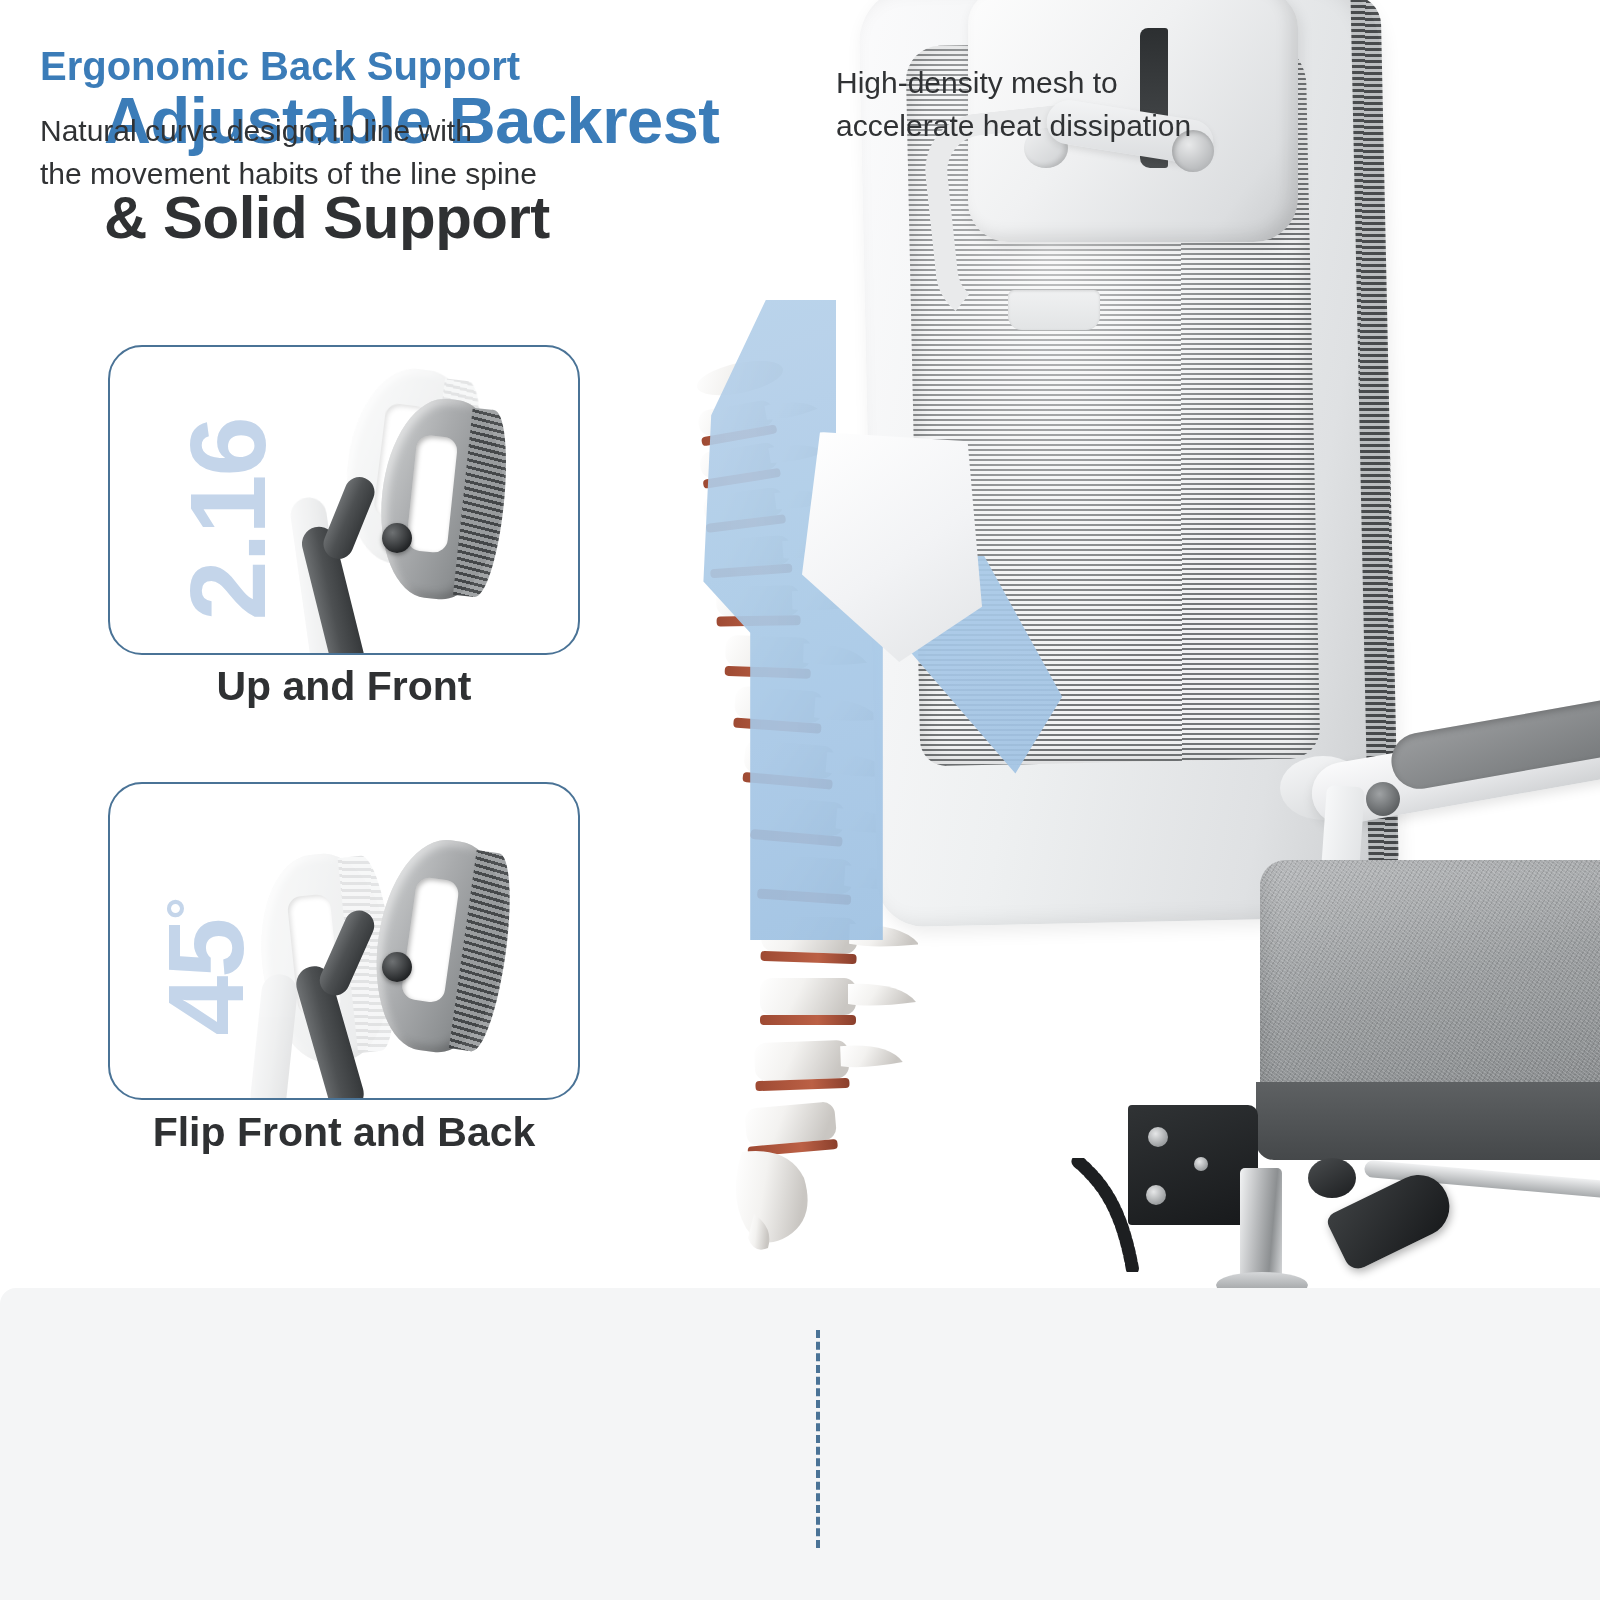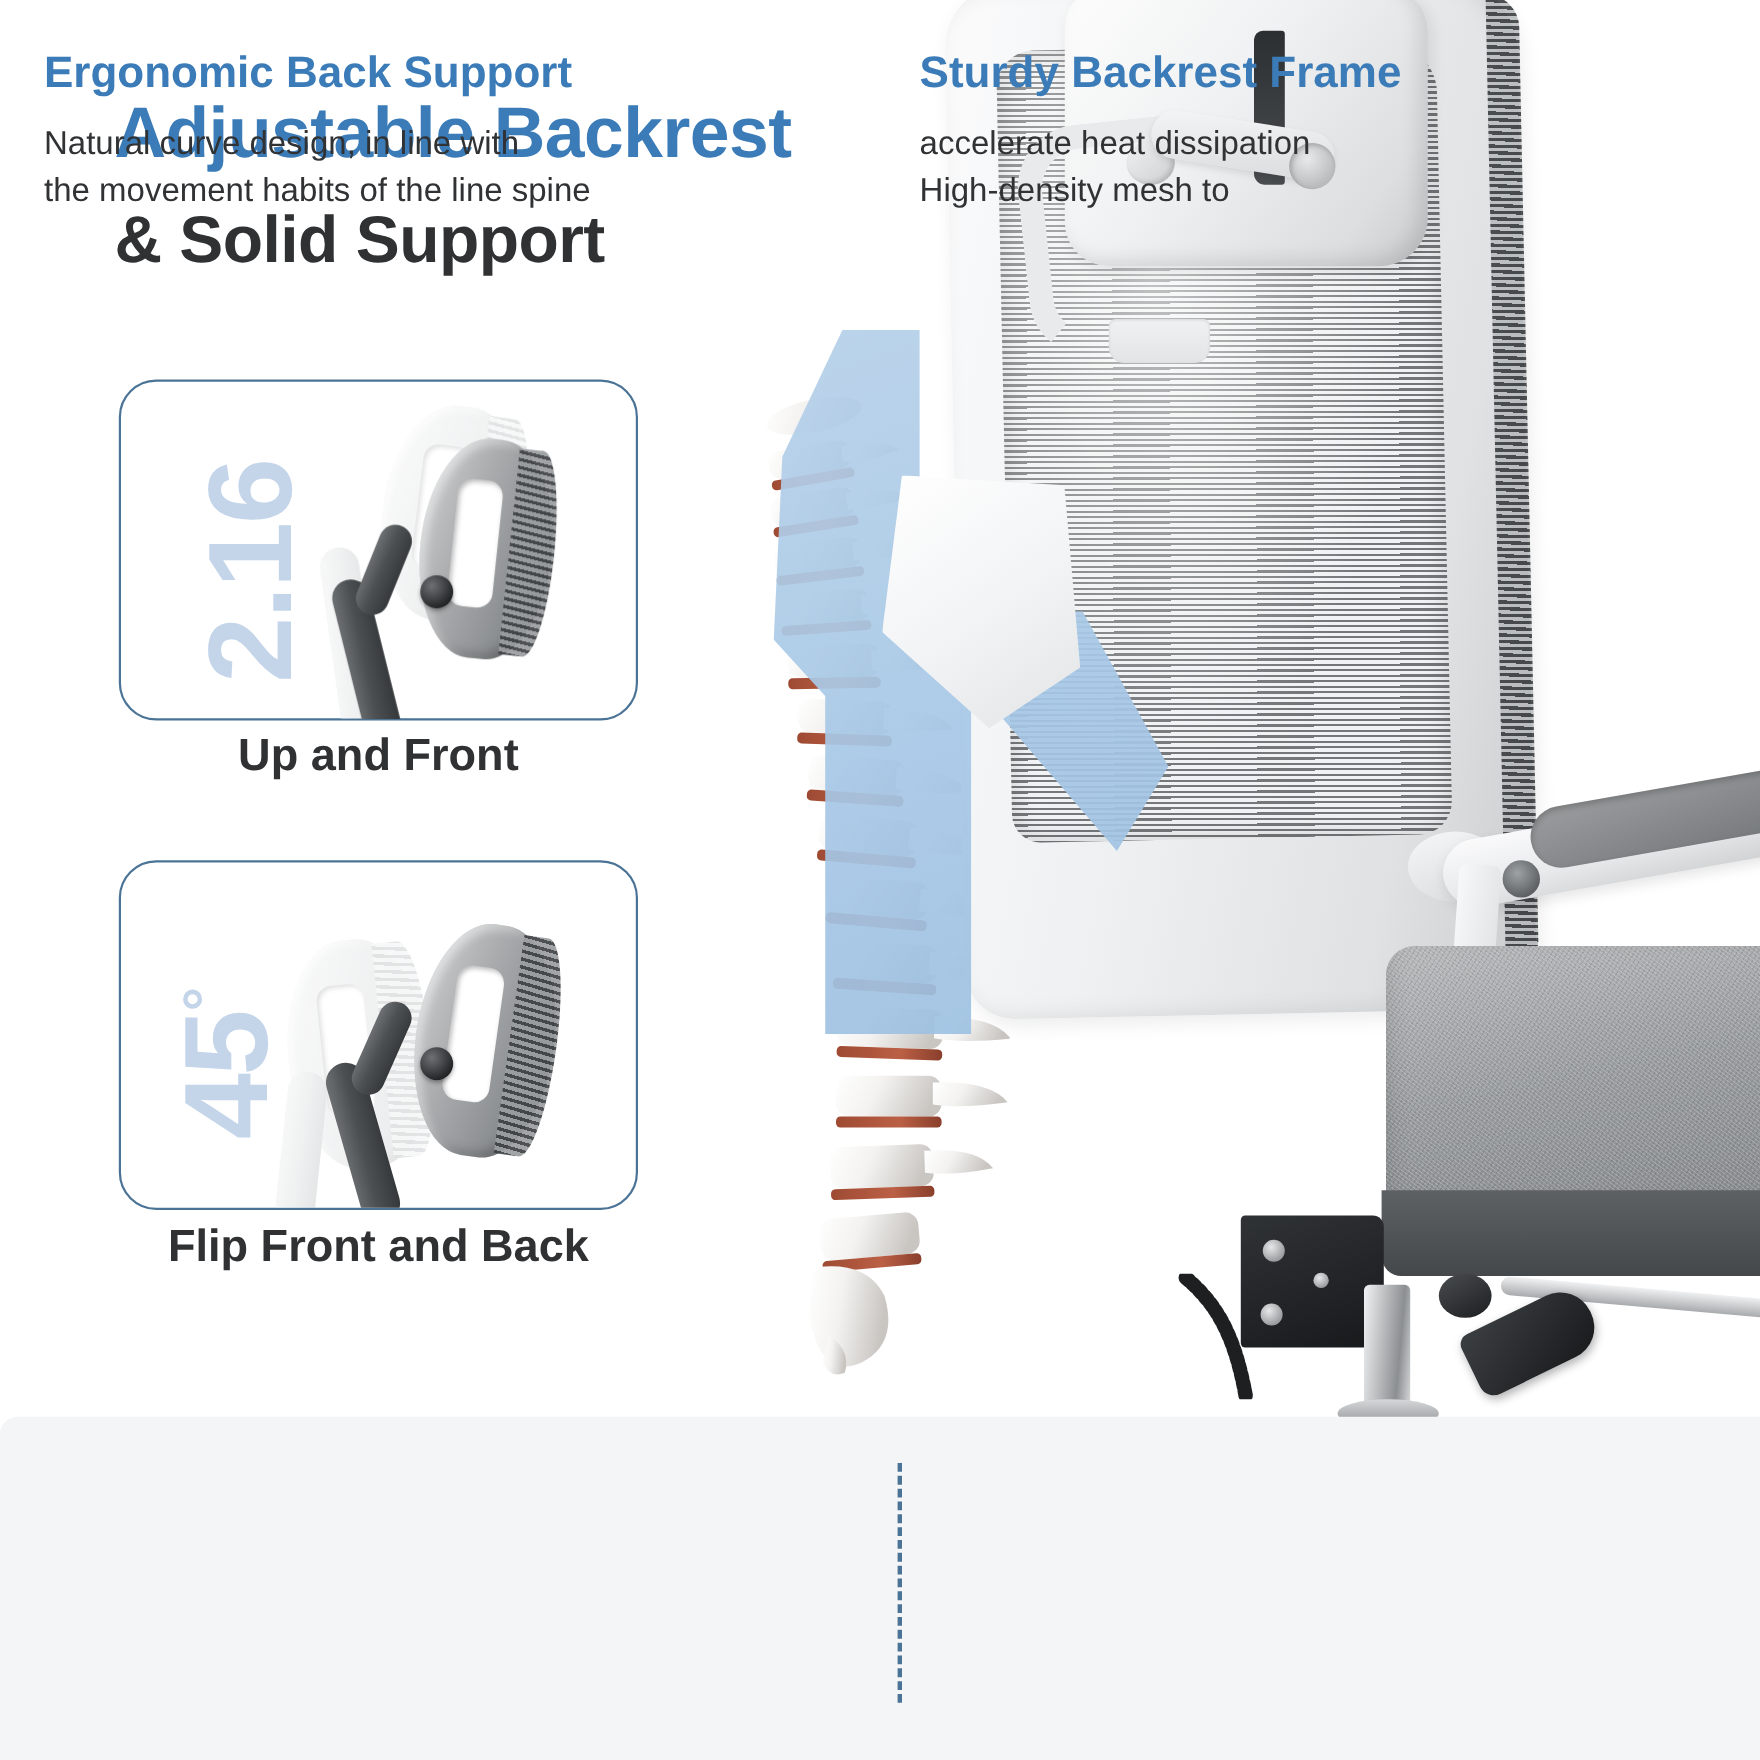--- a/index.html
+++ b/index.html
@@ -487,18 +487,17 @@
 
 <div class="bb-col" id="bb-left">
   <div class="bb-title">Ergonomic Back Support</div>
   <div class="bb-desc">
     <div>Natural curve design, in line with</div>
     <div>the movement habits of the line spine</div>
   </div>
 </div>
 
 <div class="bb-col" id="bb-right">
-  <div class="bb-title">Sturdy Backrest Frame</div>
   <div class="bb-desc">
+    <div>High-density mesh to</div>
     <div>accelerate heat dissipation</div>
-    <div>High-density mesh to</div>
   </div>
 </div>
 
 </body></html>

